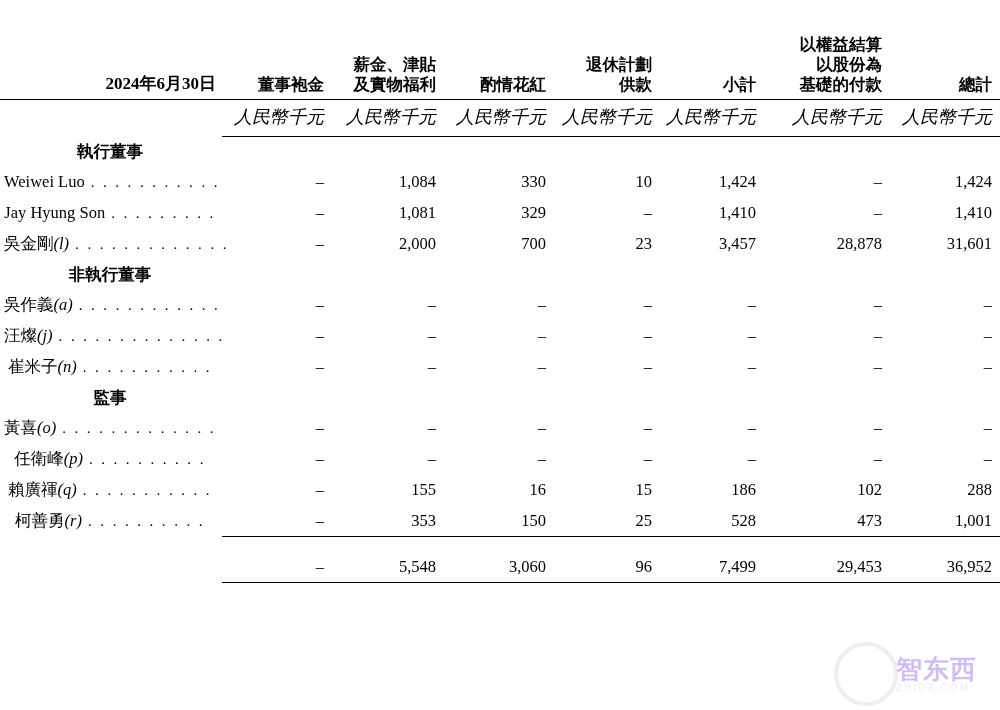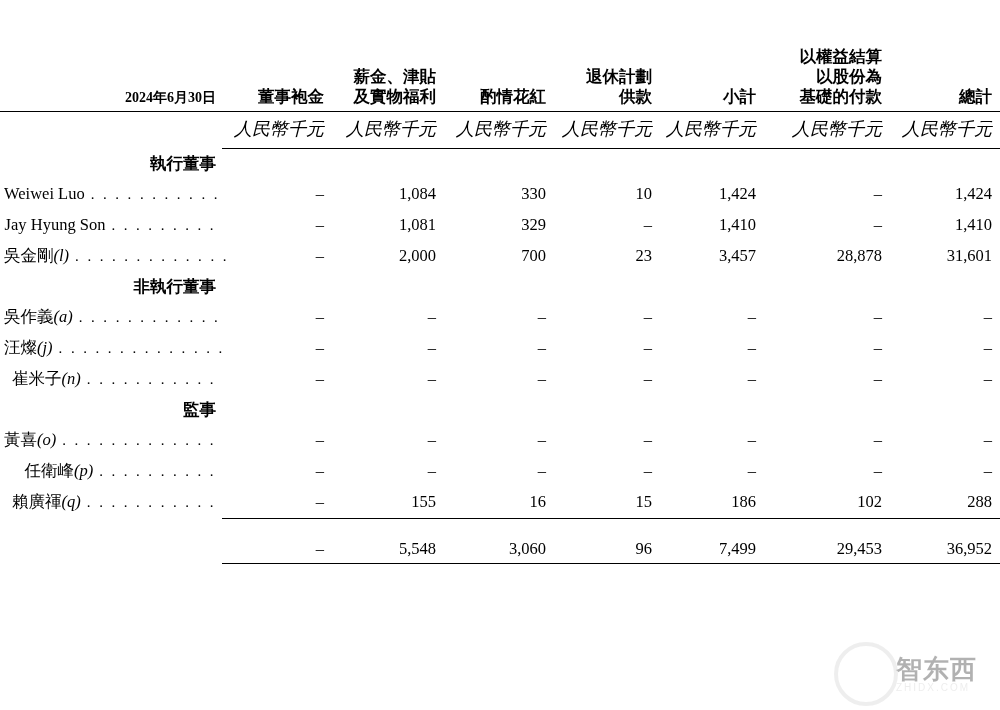--- a/index.html
+++ b/index.html
@@ -45,22 +45,22 @@
     font-weight: bold;
     font-size: 16.5px;
     line-height: 1.22;
     padding: 0 8px 4px 6px;
     white-space: pre-line;
   }
   .hdr-date {
     vertical-align: bottom;
     text-align: left;
     font-weight: bold;
-    font-size: 14px;
-    padding: 12px 6px 4px 4px;
+    font-size: 17px;
+    padding: 0 6px 4px 4px;
     white-space: nowrap;
   }
   tr.hdr-top > td {
     border-bottom: 1.3px solid #000;
     height: 95px;
     text-align: right;
   }
   .unit-cell {
     vertical-align: bottom;
     text-align: right;
@@ -71,21 +71,21 @@
   }
   tr.hdr-unit > td {
     border-bottom: 1.3px solid #000;
   }
   tr.hdr-unit > td.blank-unit {
     border-bottom: none;
   }
 
   
   td.name {
-    text-align: right;
+    text-align: center;
     padding: 3px 6px 3px 4px;
     font-size: 16.5px;
     white-space: nowrap;
     line-height: 1.5;
     margin-left: 28px;
   }
   td.num {
     text-align: right;
     padding: 3px 8px 3px 6px;
     font-size: 16.5px;
@@ -143,21 +143,21 @@
     height: 56px;
     border-radius: 50%;
     border: 4px solid #c9c9c9;
   }
   .watermark .wm-text {
     position: absolute;
     left: 62px;
     top: 12px;
     font-size: 26px;
     letter-spacing: 1px;
-    color: #000000;
+    color: #6d28d9;
     font-family: "Liberation Sans", sans-serif;
     font-weight: bold;
   }
   .watermark .wm-sub {
     position: absolute;
     left: 62px;
     top: 42px;
     font-size: 10px;
     letter-spacing: 2px;
     color: #c5c5c5;
@@ -322,20 +322,30 @@
         <tr>
           <td class="name"><span class="nm-label">賴廣禈</span><span class="note">(q)</span><span class="dots">. . . . . . . . . . .</span></td>
           <td class="num">–</td>
           <td class="num">155</td>
           <td class="num">16</td>
           <td class="num">15</td>
           <td class="num">186</td>
           <td class="num">102</td>
           <td class="num">288</td>
         </tr>
+        <tr>
+          <td class="name"><span class="nm-label">柯善勇</span><span class="note">(r)</span><span class="dots">. . . . . . . . . .</span></td>
+          <td class="num">–</td>
+          <td class="num">353</td>
+          <td class="num">150</td>
+          <td class="num">25</td>
+          <td class="num">528</td>
+          <td class="num">473</td>
+          <td class="num">1,001</td>
+        </tr>
       </tbody>
 
     <tbody>
       <tr class="rule-row">
         <td></td>
         <td class="ruled"></td>
         <td class="ruled"></td>
         <td class="ruled"></td>
         <td class="ruled"></td>
         <td class="ruled"></td>

